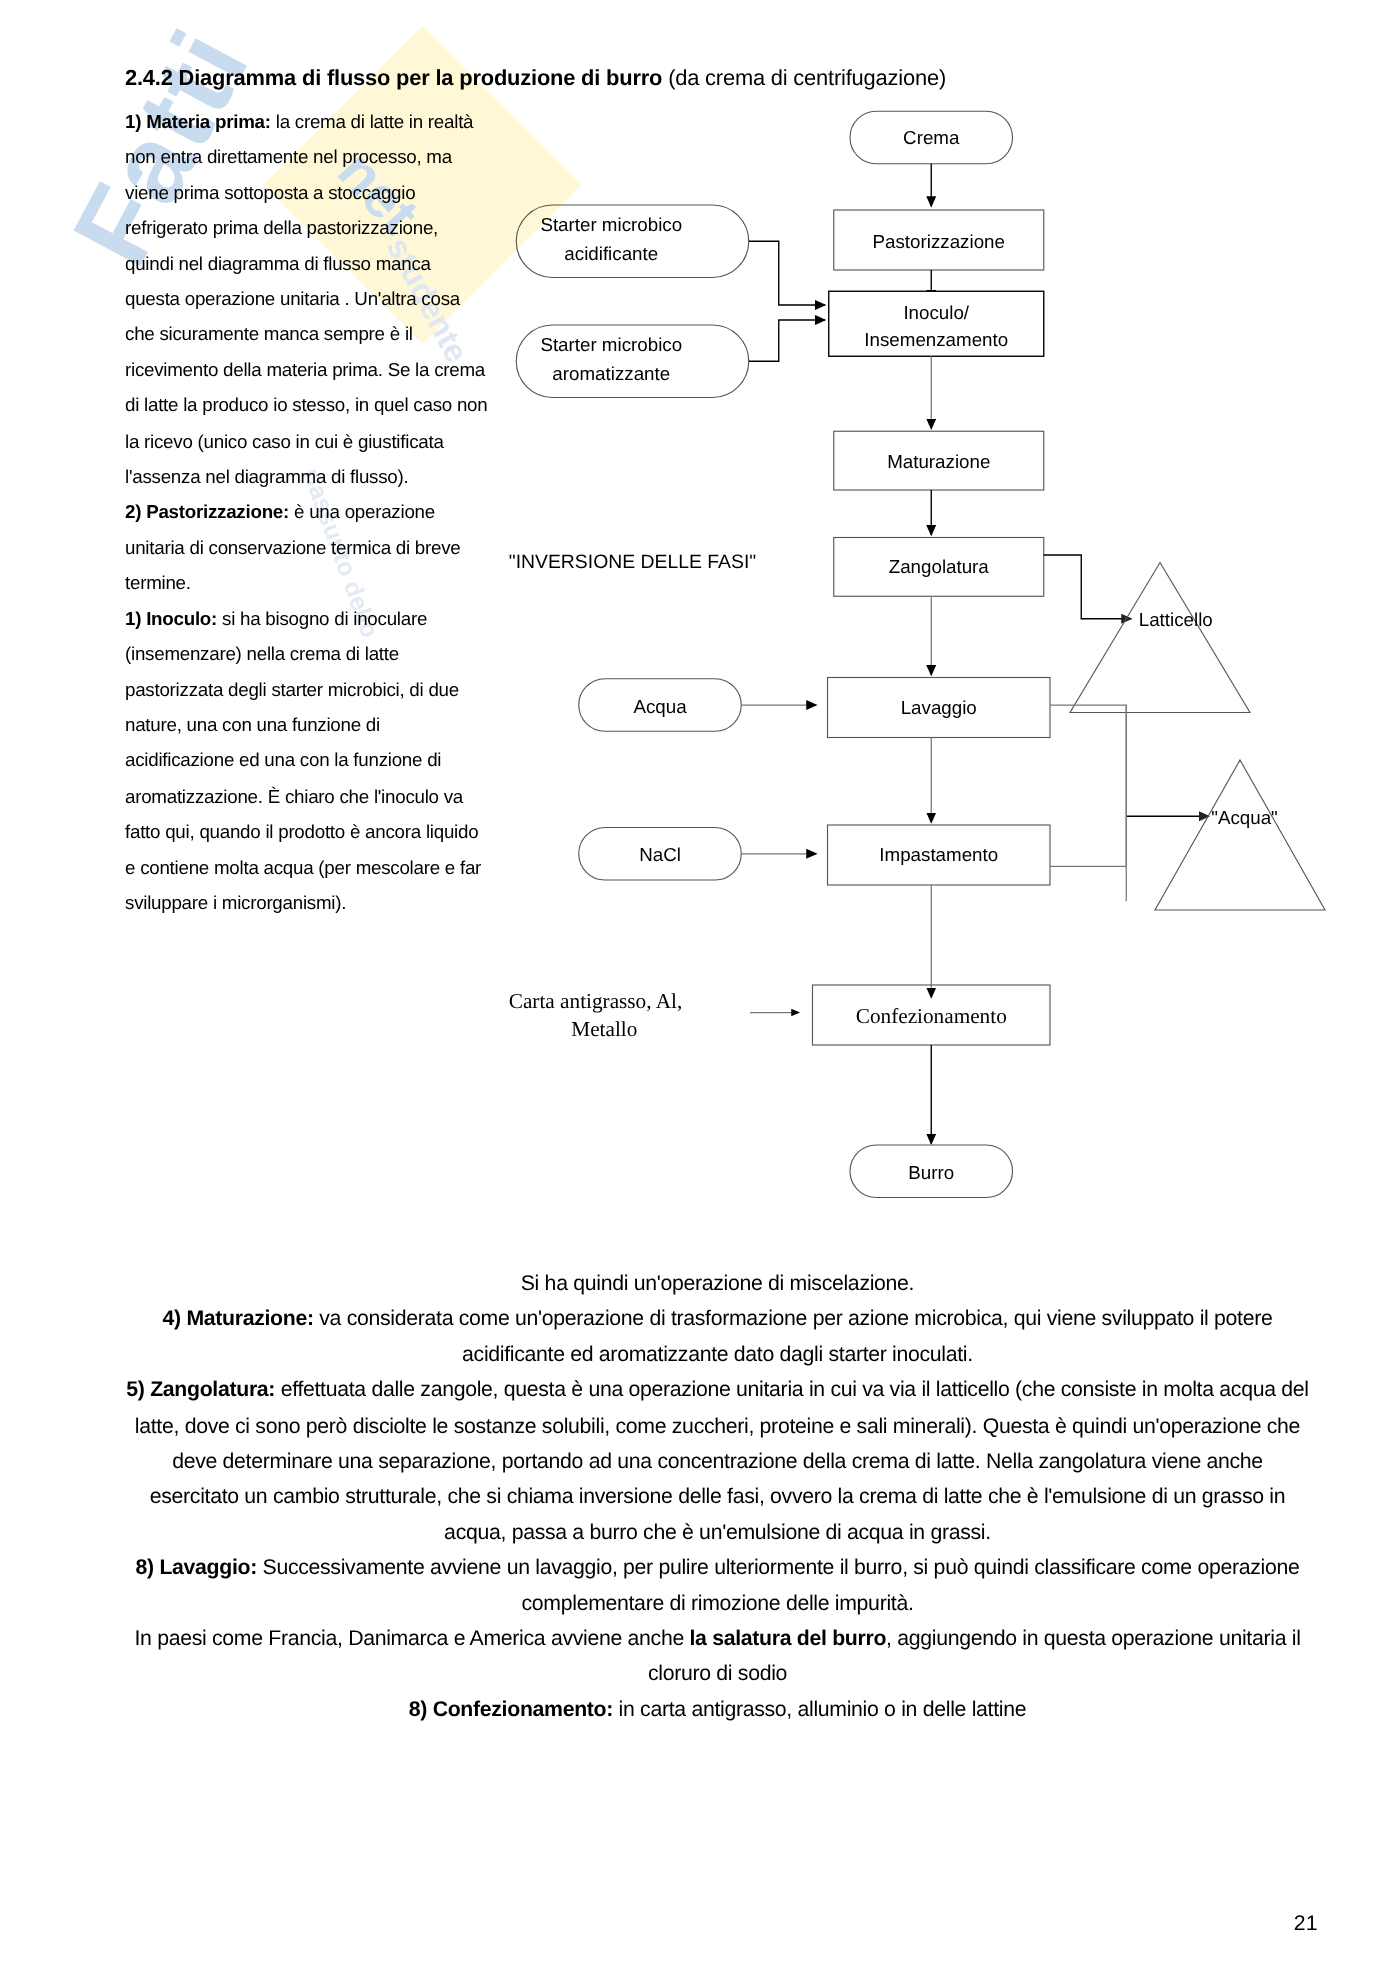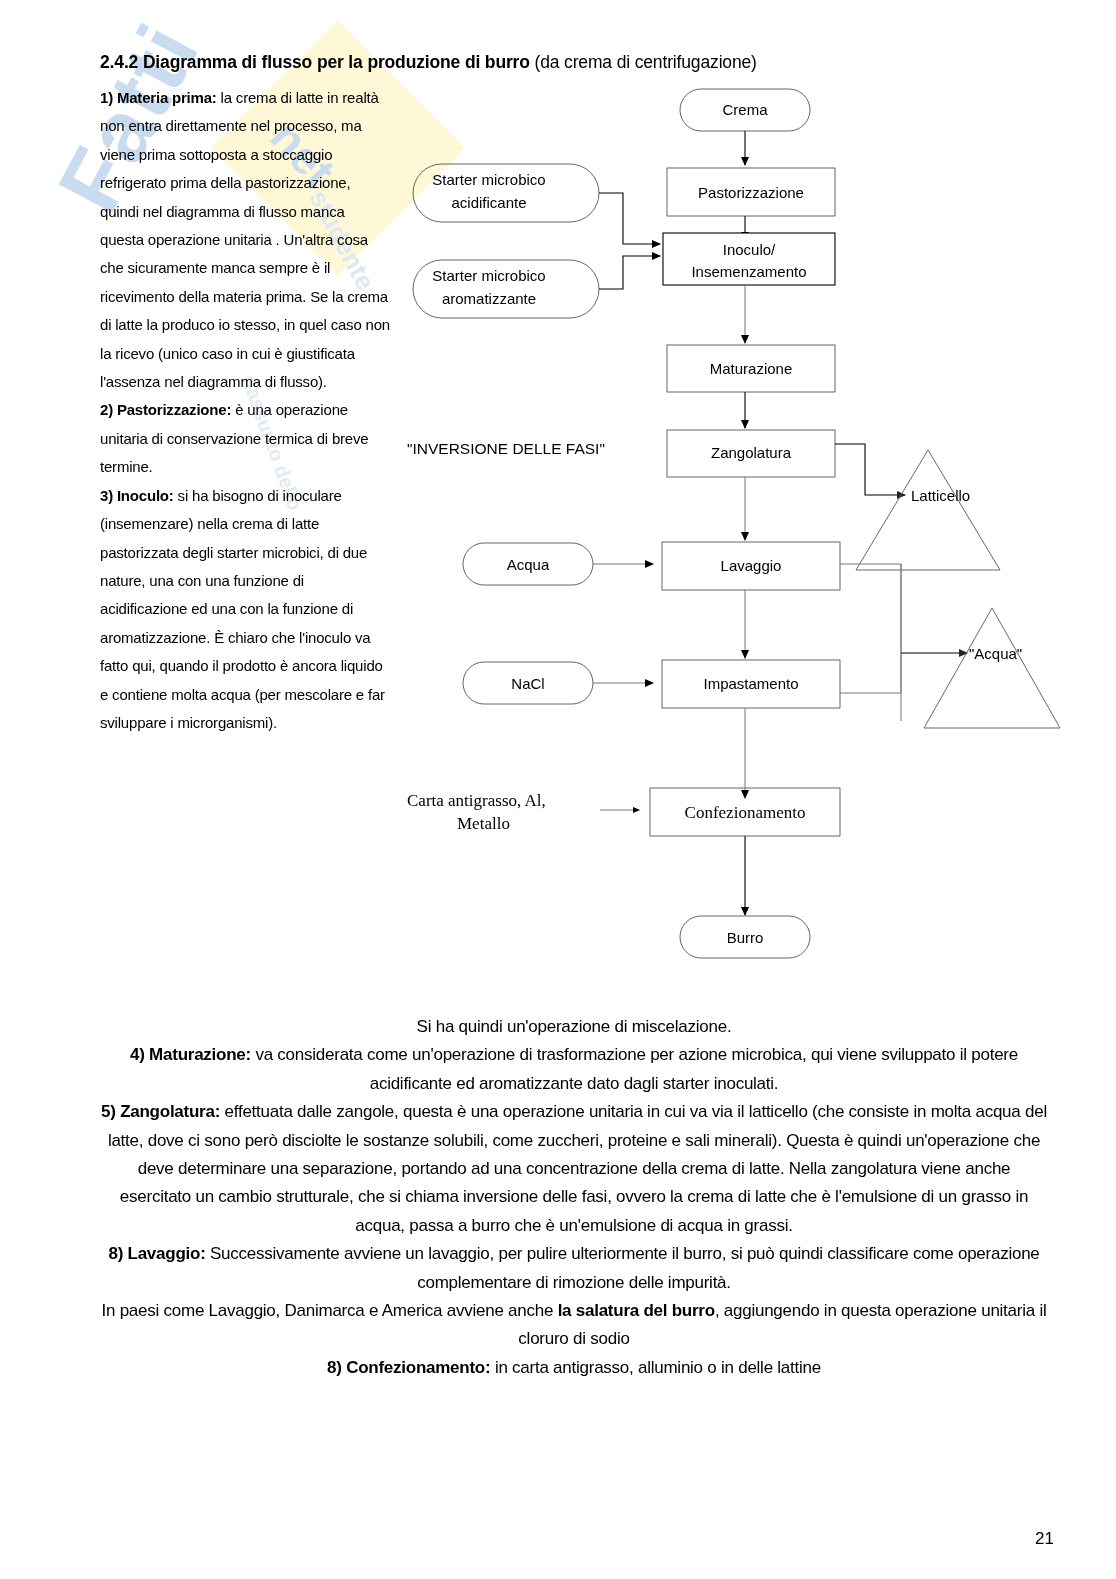--- a/index.html
+++ b/index.html
@@ -178,29 +178,29 @@
 
 <div id="page">
 
   <div class="heading">
     <b>2.4.2 Diagramma di flusso per la produzione di burro</b><span> (da crema di centrifugazione)</span>
   </div>
 
   <div id="left-col">
     <p><b>1) Materia prima:</b><span> la crema di latte in realtà non entra direttamente nel processo, ma viene prima sottoposta a stoccaggio refrigerato prima della pastorizzazione, quindi nel diagramma di flusso manca questa operazione unitaria . Un'altra cosa che sicuramente manca sempre è il ricevimento della materia prima. Se la crema di latte la produco io stesso, in quel caso non la ricevo (unico caso in cui è giustificata l'assenza nel diagramma di flusso).</span></p>
     <p><b>2) Pastorizzazione:</b><span> è una operazione unitaria di conservazione termica di breve termine.</span></p>
-    <p><b>3) Inoculo:</b><span> si ha bisogno di inoculare (insemenzare) nella crema di latte pastorizzata degli starter microbici, di due nature, una con una funzione di acidificazione ed una con la funzione di aromatizzazione. È chiaro che l'inoculo va fatto qui, quando il prodotto è ancora liquido e contiene molta acqua (per mescolare e far sviluppare i microrganismi).</span></p>
+    <p><b>1) Inoculo:</b><span> si ha bisogno di inoculare (insemenzare) nella crema di latte pastorizzata degli starter microbici, di due nature, una con una funzione di acidificazione ed una con la funzione di aromatizzazione. È chiaro che l'inoculo va fatto qui, quando il prodotto è ancora liquido e contiene molta acqua (per mescolare e far sviluppare i microrganismi).</span></p>
   </div>
 
   <div id="full-col">
     <p><span>Si ha quindi un'operazione di miscelazione.</span></p>
     <p><b>4) Maturazione:</b><span> va considerata come un'operazione di trasformazione per azione microbica, qui viene sviluppato il potere acidificante ed aromatizzante dato dagli starter inoculati.</span></p>
     <p><b>5) Zangolatura:</b><span> effettuata dalle zangole, questa è una operazione unitaria  in cui va via il latticello (che consiste in molta acqua del latte, dove ci sono però disciolte le sostanze solubili, come zuccheri, proteine e sali minerali). Questa è quindi un'operazione che deve determinare una separazione, portando ad una concentrazione della crema di latte. Nella zangolatura viene anche esercitato un cambio strutturale, che si chiama inversione delle fasi, ovvero la crema di latte che è l'emulsione di un grasso in acqua, passa a burro che è un'emulsione di acqua in grassi.</span></p>
     <p><b>8) Lavaggio:</b><span> Successivamente avviene un lavaggio, per pulire ulteriormente il burro, si può quindi classificare come operazione complementare di rimozione delle impurità.</span></p>
-    <p><span>In paesi come Lavaggio, Danimarca e America avviene anche </span><b>la salatura del burro</b><span>, aggiungendo in questa operazione unitaria  il cloruro di sodio</span></p>
+    <p><span>In paesi come Francia, Danimarca e America avviene anche </span><b>la salatura del burro</b><span>, aggiungendo in questa operazione unitaria  il cloruro di sodio</span></p>
     <p><b>8) Confezionamento:</b><span> in carta antigrasso, alluminio o in delle lattine</span></p>
   </div>
 
   <div class="page-number">21</div>
 
   <div id="flow">
     <svg width="690" height="900" viewBox="0 0 690 900" xmlns="http://www.w3.org/2000/svg">
       <defs>
         <marker id="arw" markerWidth="10" markerHeight="10" refX="8" refY="4" orient="auto" markerUnits="userSpaceOnUse">
           <path d="M0,0 L9,4 L0,8 z" fill="#000"></path>

